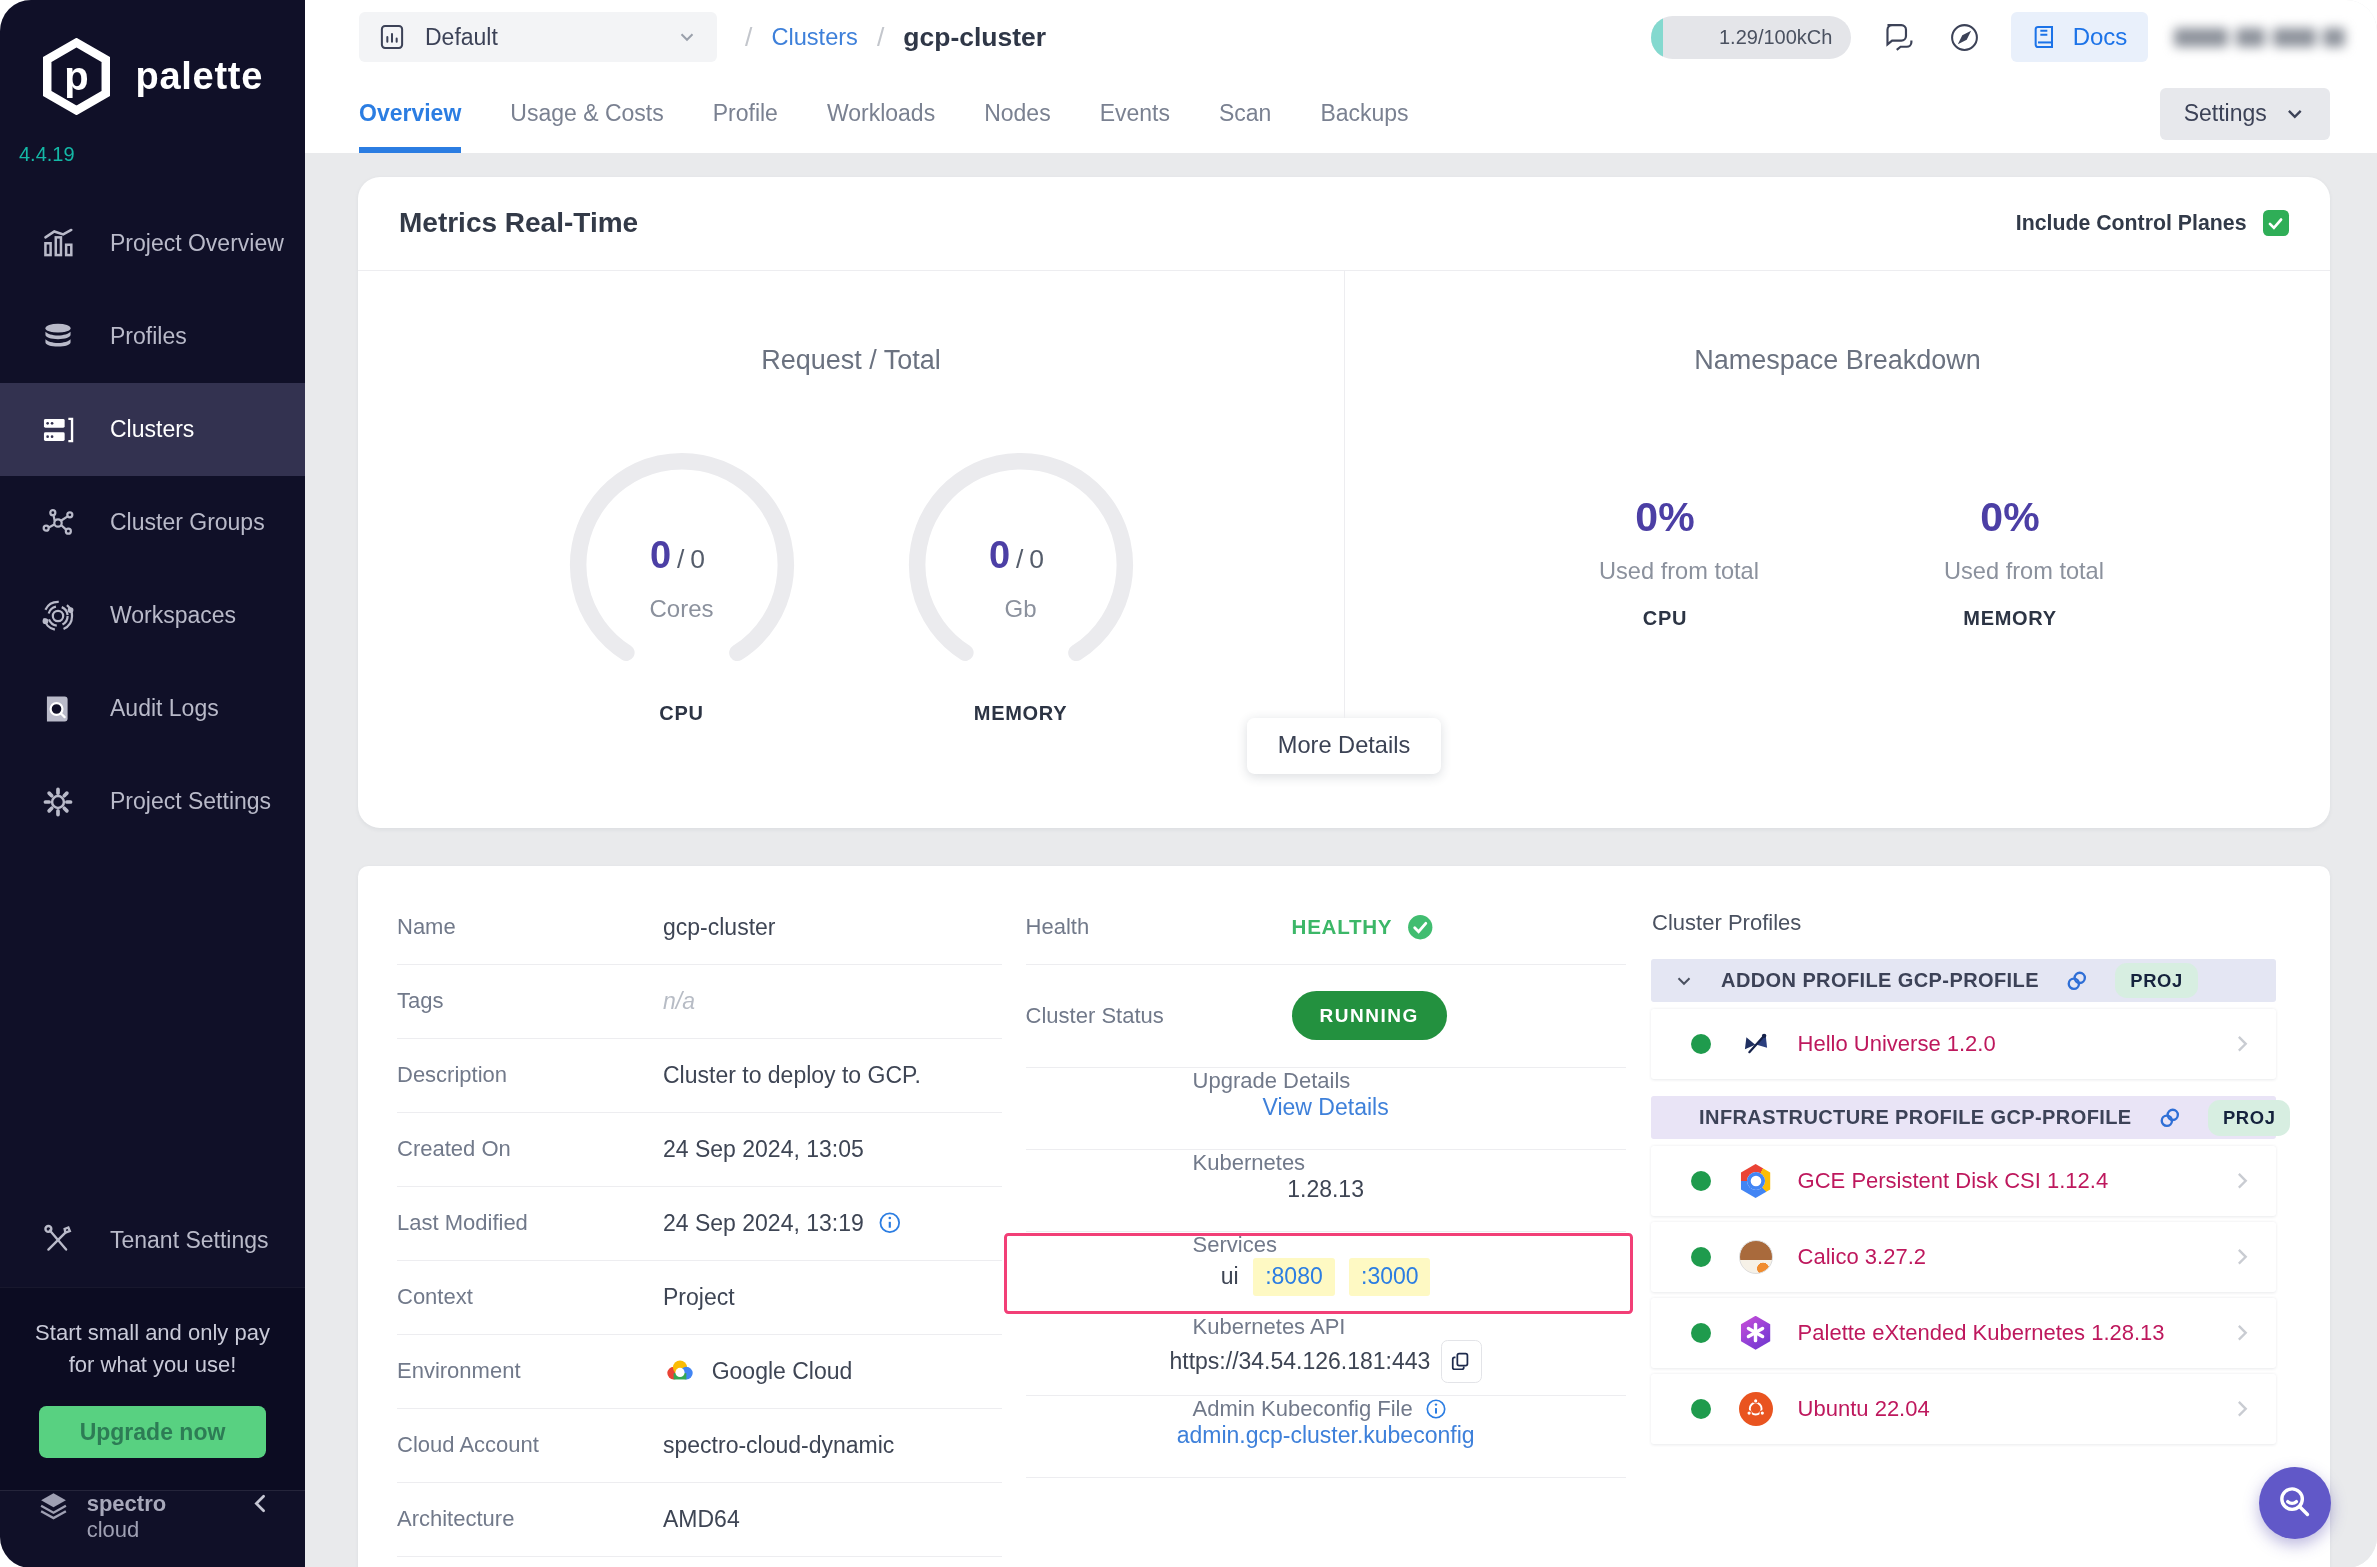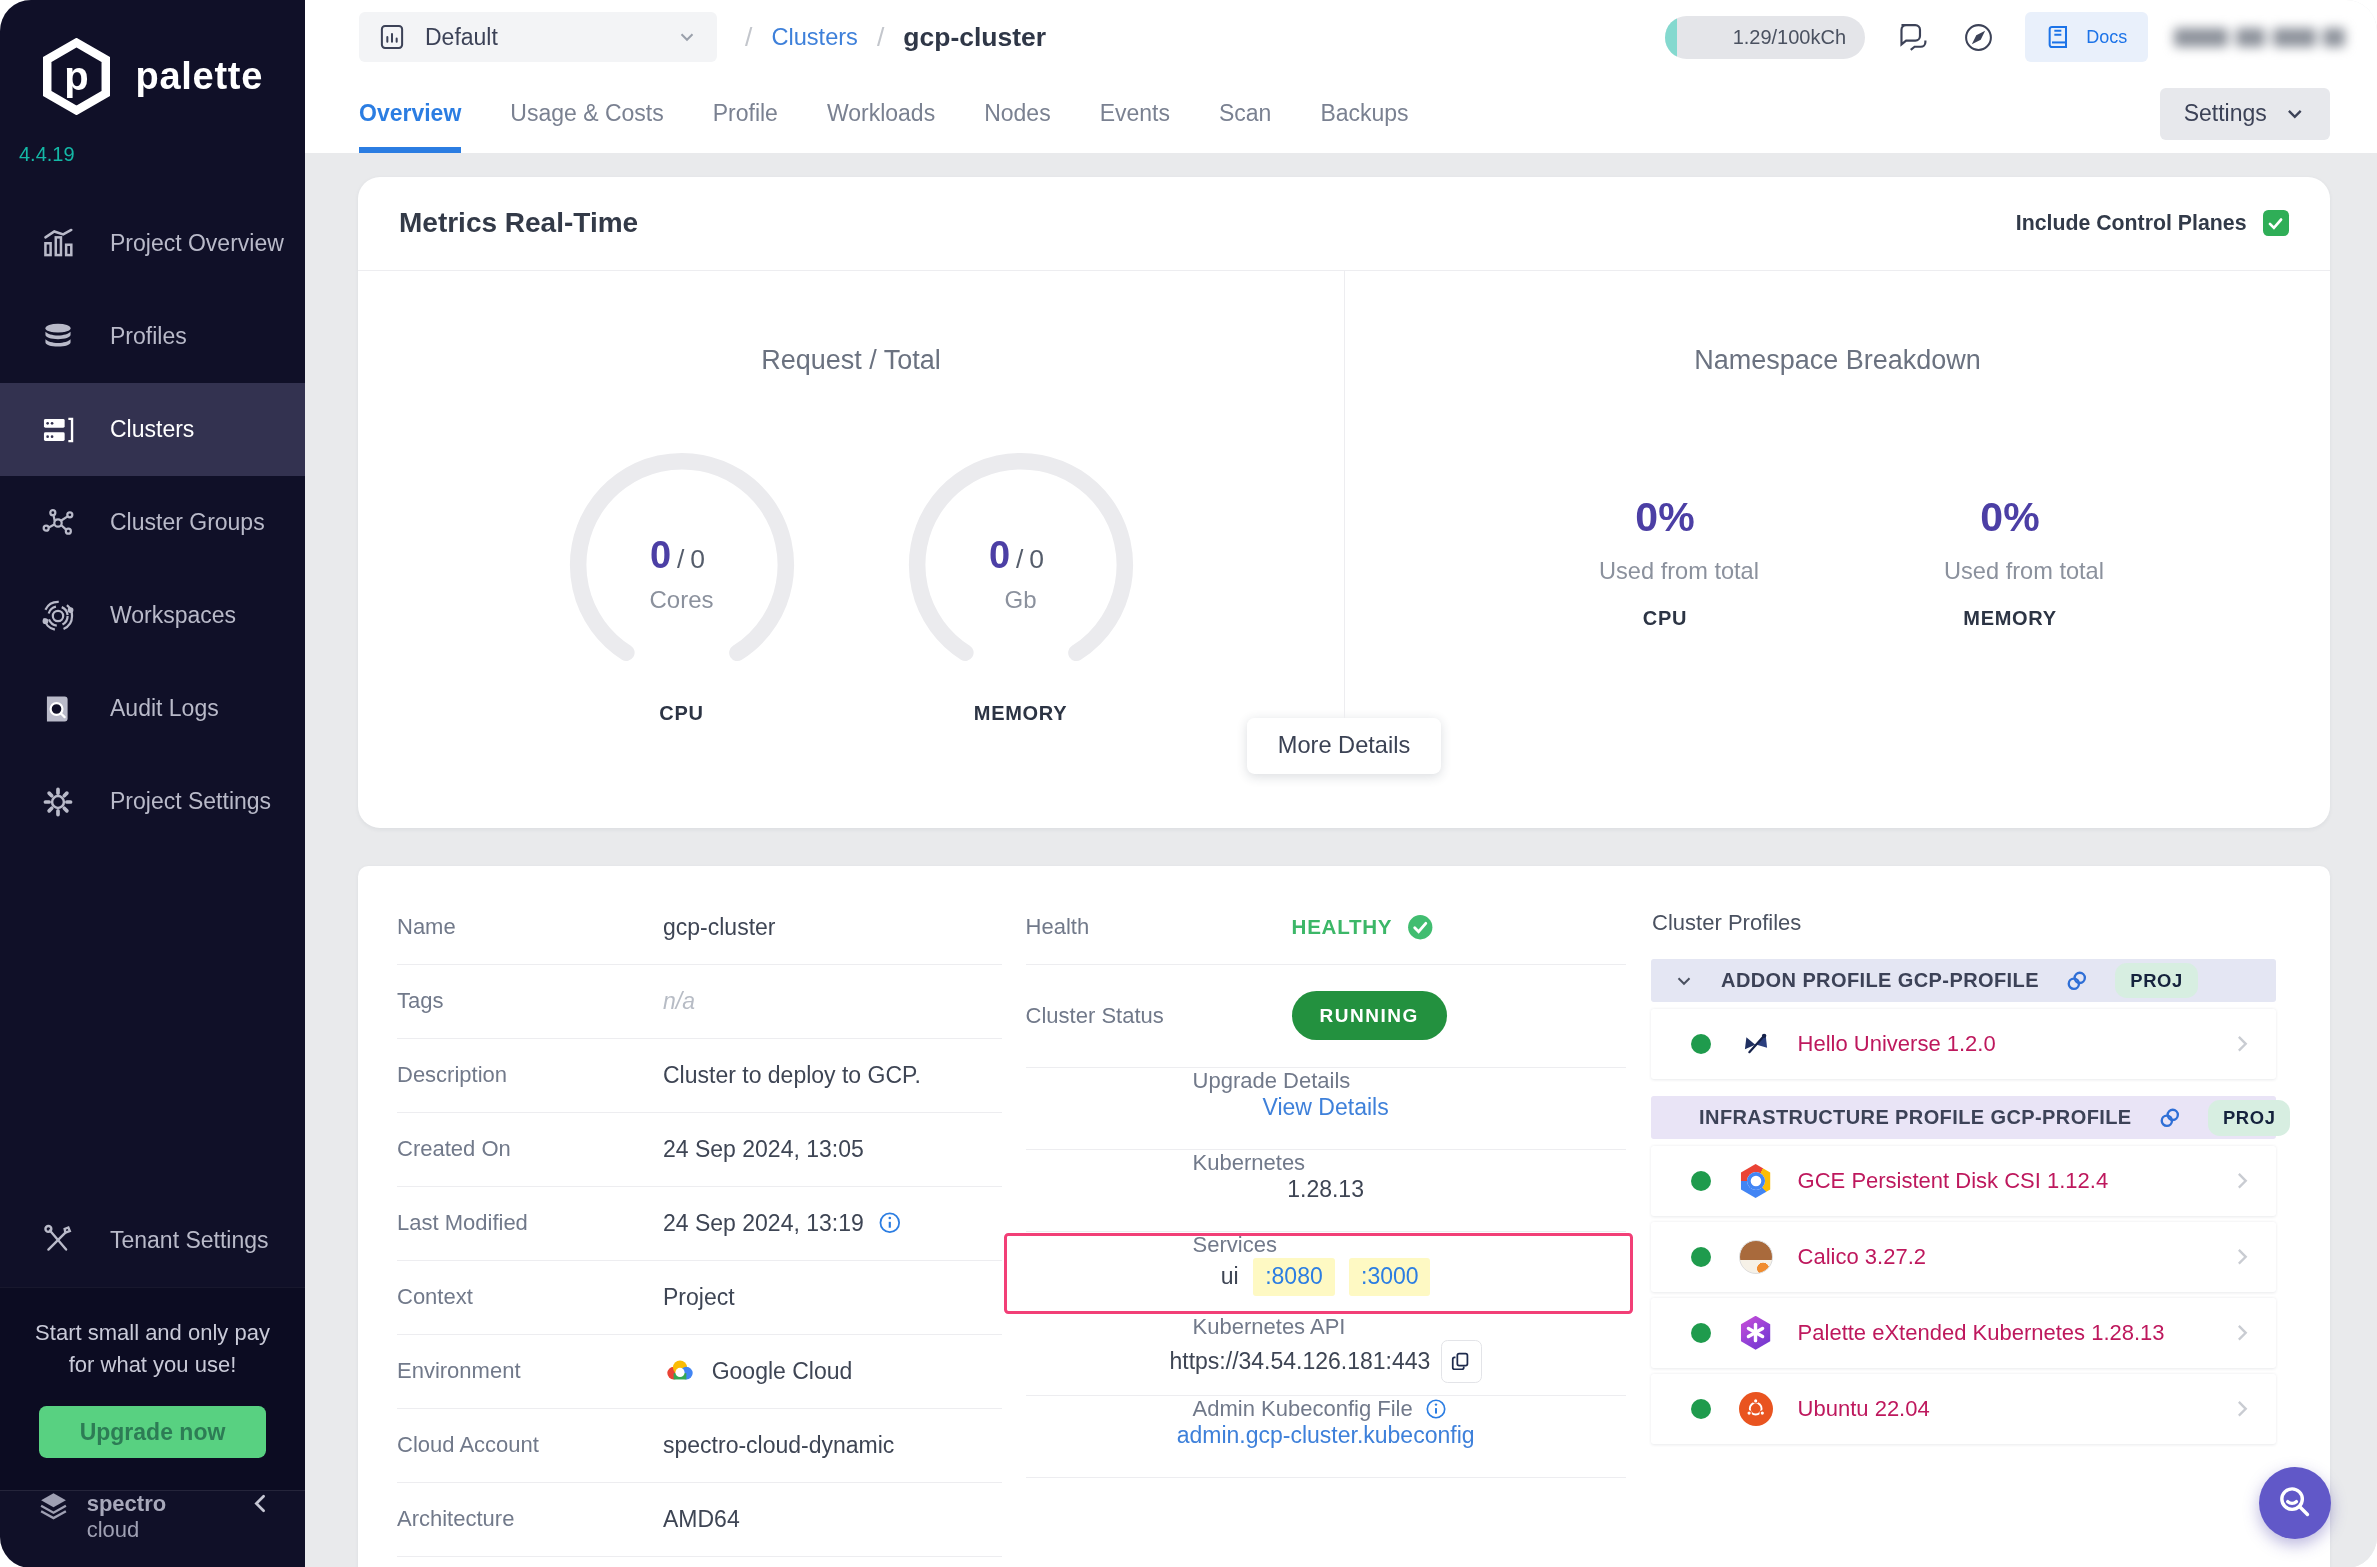--- a/index.html
+++ b/index.html
@@ -40,21 +40,21 @@
   .proj-chip .ptxt{font-size:23px;color:#3c4257;flex:1;}
   .crumbs{display:flex;align-items:center;gap:19px;margin-left:28px;font-size:23.6px;}
   .crumb-sep{color:#c3c6cc;font-size:26.5px;font-weight:300;}
   .crumb-link{color:var(--link);cursor:pointer;}
   .crumb-cur{color:#2f3747;font-weight:700;font-size:26.5px;}
   .top-right{margin-left:auto;display:flex;align-items:center;gap:26.5px;}
   .usage-pill{width:200px;height:43px;background:#e4e5e9;border-radius:735px;display:flex;align-items:center;justify-content:flex-end;padding-right:19px;font-size:20px;color:#4a5160;position:relative;overflow:hidden;}
   .usage-pill::before{content:"";position:absolute;left:0;top:0;bottom:0;width:11.8px;background:#35d0ba;opacity:.55;}
   .icon-btn{width:40px;height:40px;display:flex;align-items:center;justify-content:center;cursor:pointer;}
   .docs-btn{height:50px;background:#e9f0fb;border-radius:5.9px;display:flex;align-items:center;gap:13.2px;padding:0 20.6px;cursor:pointer;}
-  .docs-btn span{color:var(--docs);font-size:18px;}
+  .docs-btn span{color:var(--docs);font-size:24px;}
   .user-redacted{display:flex;align-items:center;gap:7.4px;filter:blur(5.2px);}
   .user-redacted i{display:block;height:19px;background:#8e939c;border-radius:2.9px;}
 
   .tabbar{height:79px;background:#fff;display:flex;align-items:center;padding:0 47px 0 54px;position:relative;}
   .tabs{display:flex;align-items:center;gap:49px;height:100%;}
   .tab{font-size:23px;color:#7a8191;height:100%;display:flex;align-items:center;cursor:pointer;position:relative;white-space:nowrap;}
   .tab.active{color:var(--blue);font-weight:600;}
   .tab.active::after{content:"";position:absolute;left:0;right:0;bottom:0;height:5.9px;background:var(--blue);}
   .settings-btn{margin-left:auto;height:52px;background:#e7e8ec;border-radius:5.9px;display:flex;align-items:center;gap:16px;padding:0 23.6px;font-size:23px;color:#3c4257;cursor:pointer;}
 
@@ -73,21 +73,21 @@
   .m-col.left{width:987px;border-right:0.7px solid var(--div);}
   .m-col.right{flex:1;}
   .m-col-title{margin-top:74px;font-size:27px;color:#6b7280;}
   .gauges{display:flex;gap:103px;margin-top:71px;}
   .gauge{width:236px;display:flex;flex-direction:column;align-items:center;position:relative;}
   .gauge svg.arc{width:236px;height:236px;}
   .g-inner{position:absolute;top:87px;left:0;right:8px;text-align:center;}
   .g-val{font-size:38px;font-weight:700;color:var(--purple);}
   .g-sep{font-size:26.5px;color:#555d6b;margin:0 5.9px;}
   .g-total{font-size:26.5px;color:#555d6b;}
-  .g-unit{margin-top:11.8px;font-size:24px;color:#8b919d;text-align:center;position:absolute;top:128px;left:0;right:0;}
+  .g-unit{margin-top:11.8px;font-size:24px;color:#8b919d;text-align:center;position:absolute;top:137px;left:0;right:0;}
   .g-cap{margin-top:19px;font-size:20px;font-weight:700;letter-spacing:0.7px;color:#2c3444;}
   .ns-stats{display:flex;gap:213px;margin-top:118px;}
   .ns-stat{width:132px;text-align:center;}
   .ns-pct{font-size:41px;font-weight:700;color:var(--purple);}
   .ns-lbl{margin-top:17.7px;font-size:23.6px;color:#8b919d;white-space:nowrap;}
   .ns-cap{margin-top:22px;font-size:20px;font-weight:700;letter-spacing:0.7px;color:#2c3444;}
   .m-foot{height:110px;display:flex;align-items:flex-start;justify-content:center;}
   .more-btn{background:#fff;border:none;box-shadow:0 2.9px 10.3px rgba(40,50,70,.16);border-radius:7.4px;padding:14.7px 31px;font-size:23.6px;color:#3b4254;cursor:pointer;}
 
   

